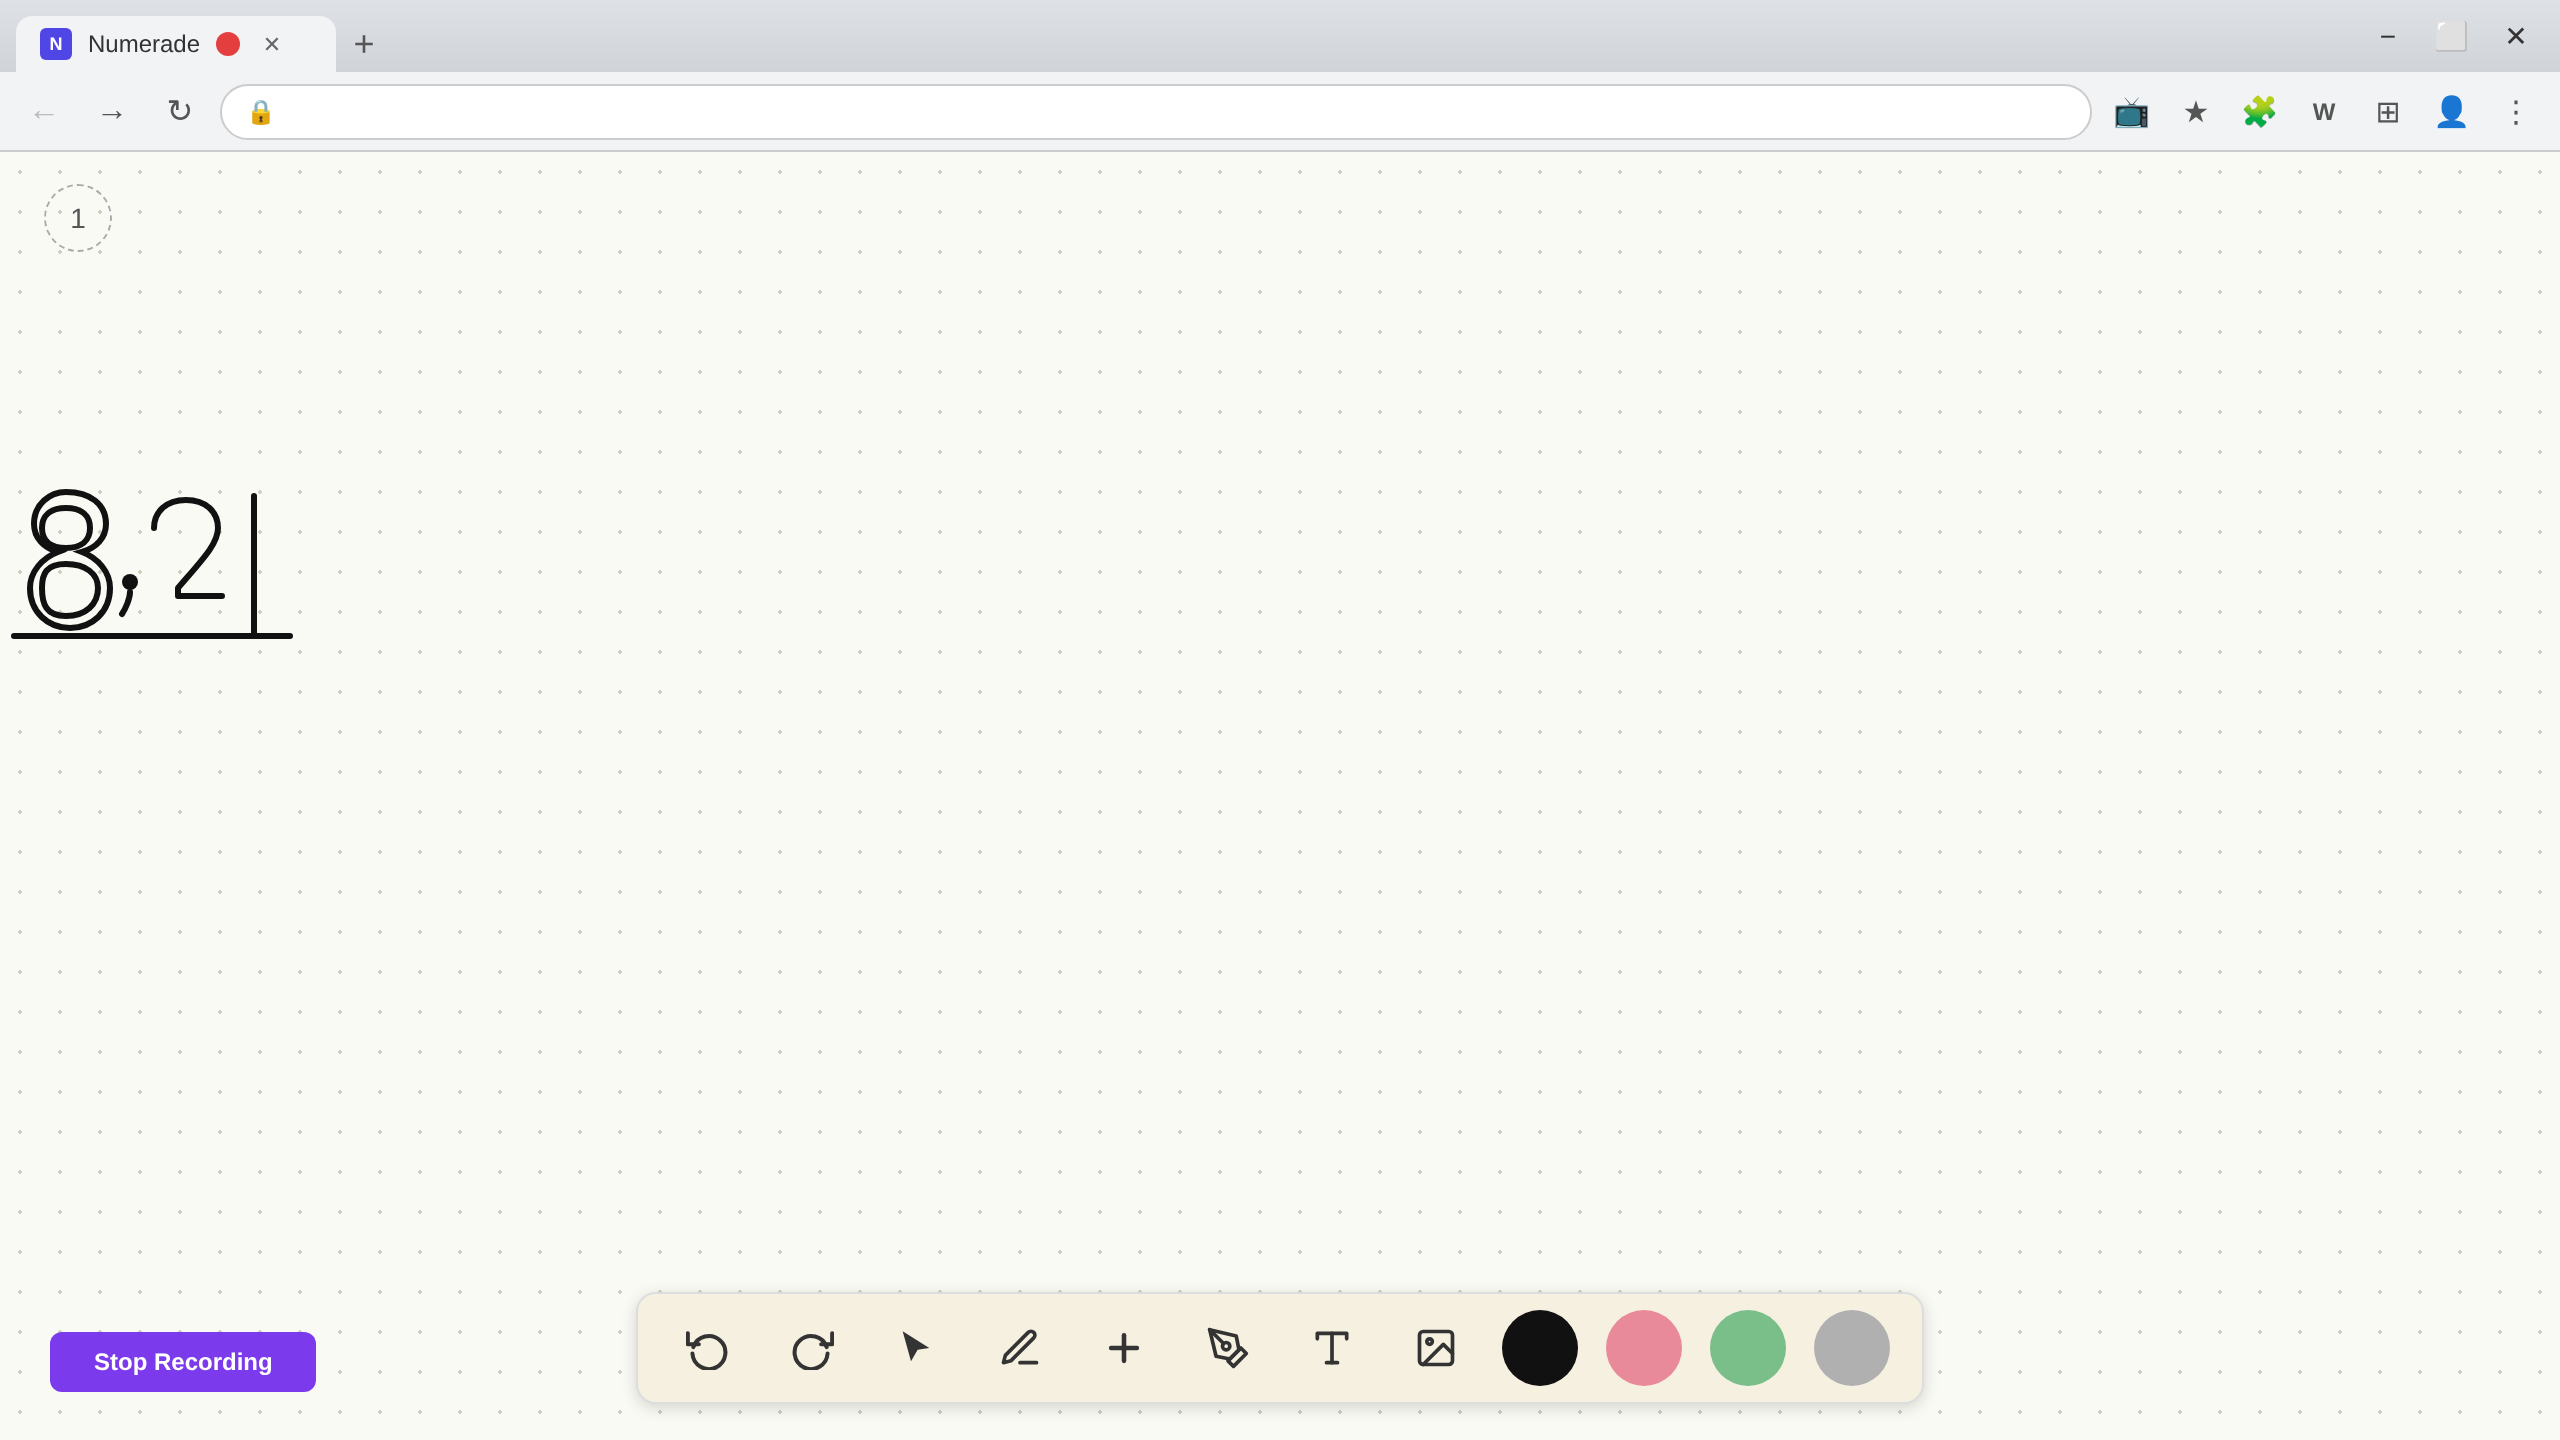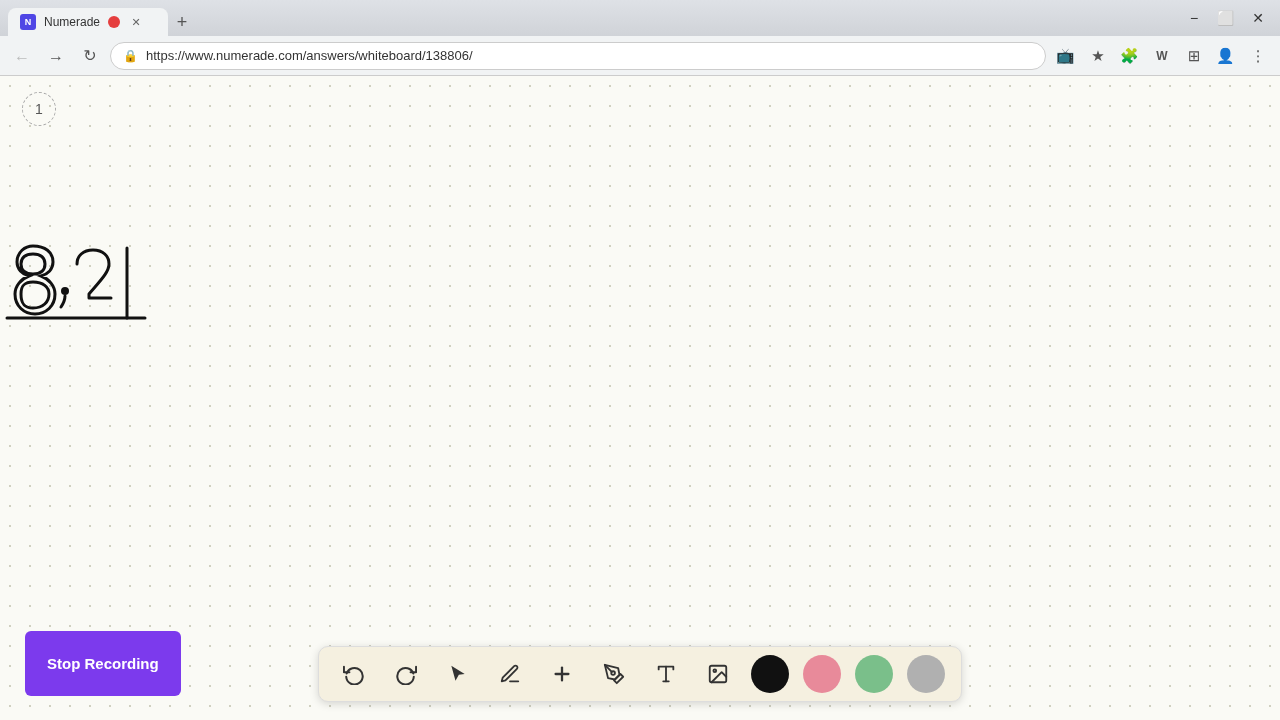--- a/index.html
+++ b/index.html
@@ -163,22 +163,22 @@
 
     
     .stop-recording-btn {
       position: absolute;
       bottom: 24px;
       left: 25px;
       background: #7c3aed;
       color: white;
       border: none;
       border-radius: 6px;
-      padding: 24px 22px;
-      font-size: 15px;
+      padding: 8px 22px;
+      font-size: 12px;
       font-weight: 600;
       cursor: pointer;
       white-space: nowrap;
     }
 
     
     .drawing-svg {
       position: absolute;
       top: 150px;
       left: 5px;
@@ -205,21 +205,20 @@
       <div class="win-btn close">✕</div>
     </div>
   </div>
 
   <div class="nav-bar">
     <div class="nav-btn disabled">←</div>
     <div class="nav-btn">→</div>
     <div class="nav-btn">↻</div>
     <div class="address-bar">
       <span class="lock-icon">🔒</span>
-      <span>https://www.numerade.com/answers/whiteboard/138806/</span>
     </div>
     <div class="nav-icons">
       <div class="nav-icon-btn">📺</div>
       <div class="nav-icon-btn">★</div>
       <div class="nav-icon-btn">🧩</div>
       <div class="nav-icon-btn" style="font-size:12px; font-weight:bold; color:#555;">W</div>
       <div class="nav-icon-btn">⊞</div>
       <div class="nav-icon-btn">👤</div>
       <div class="nav-icon-btn">⋮</div>
     </div>

